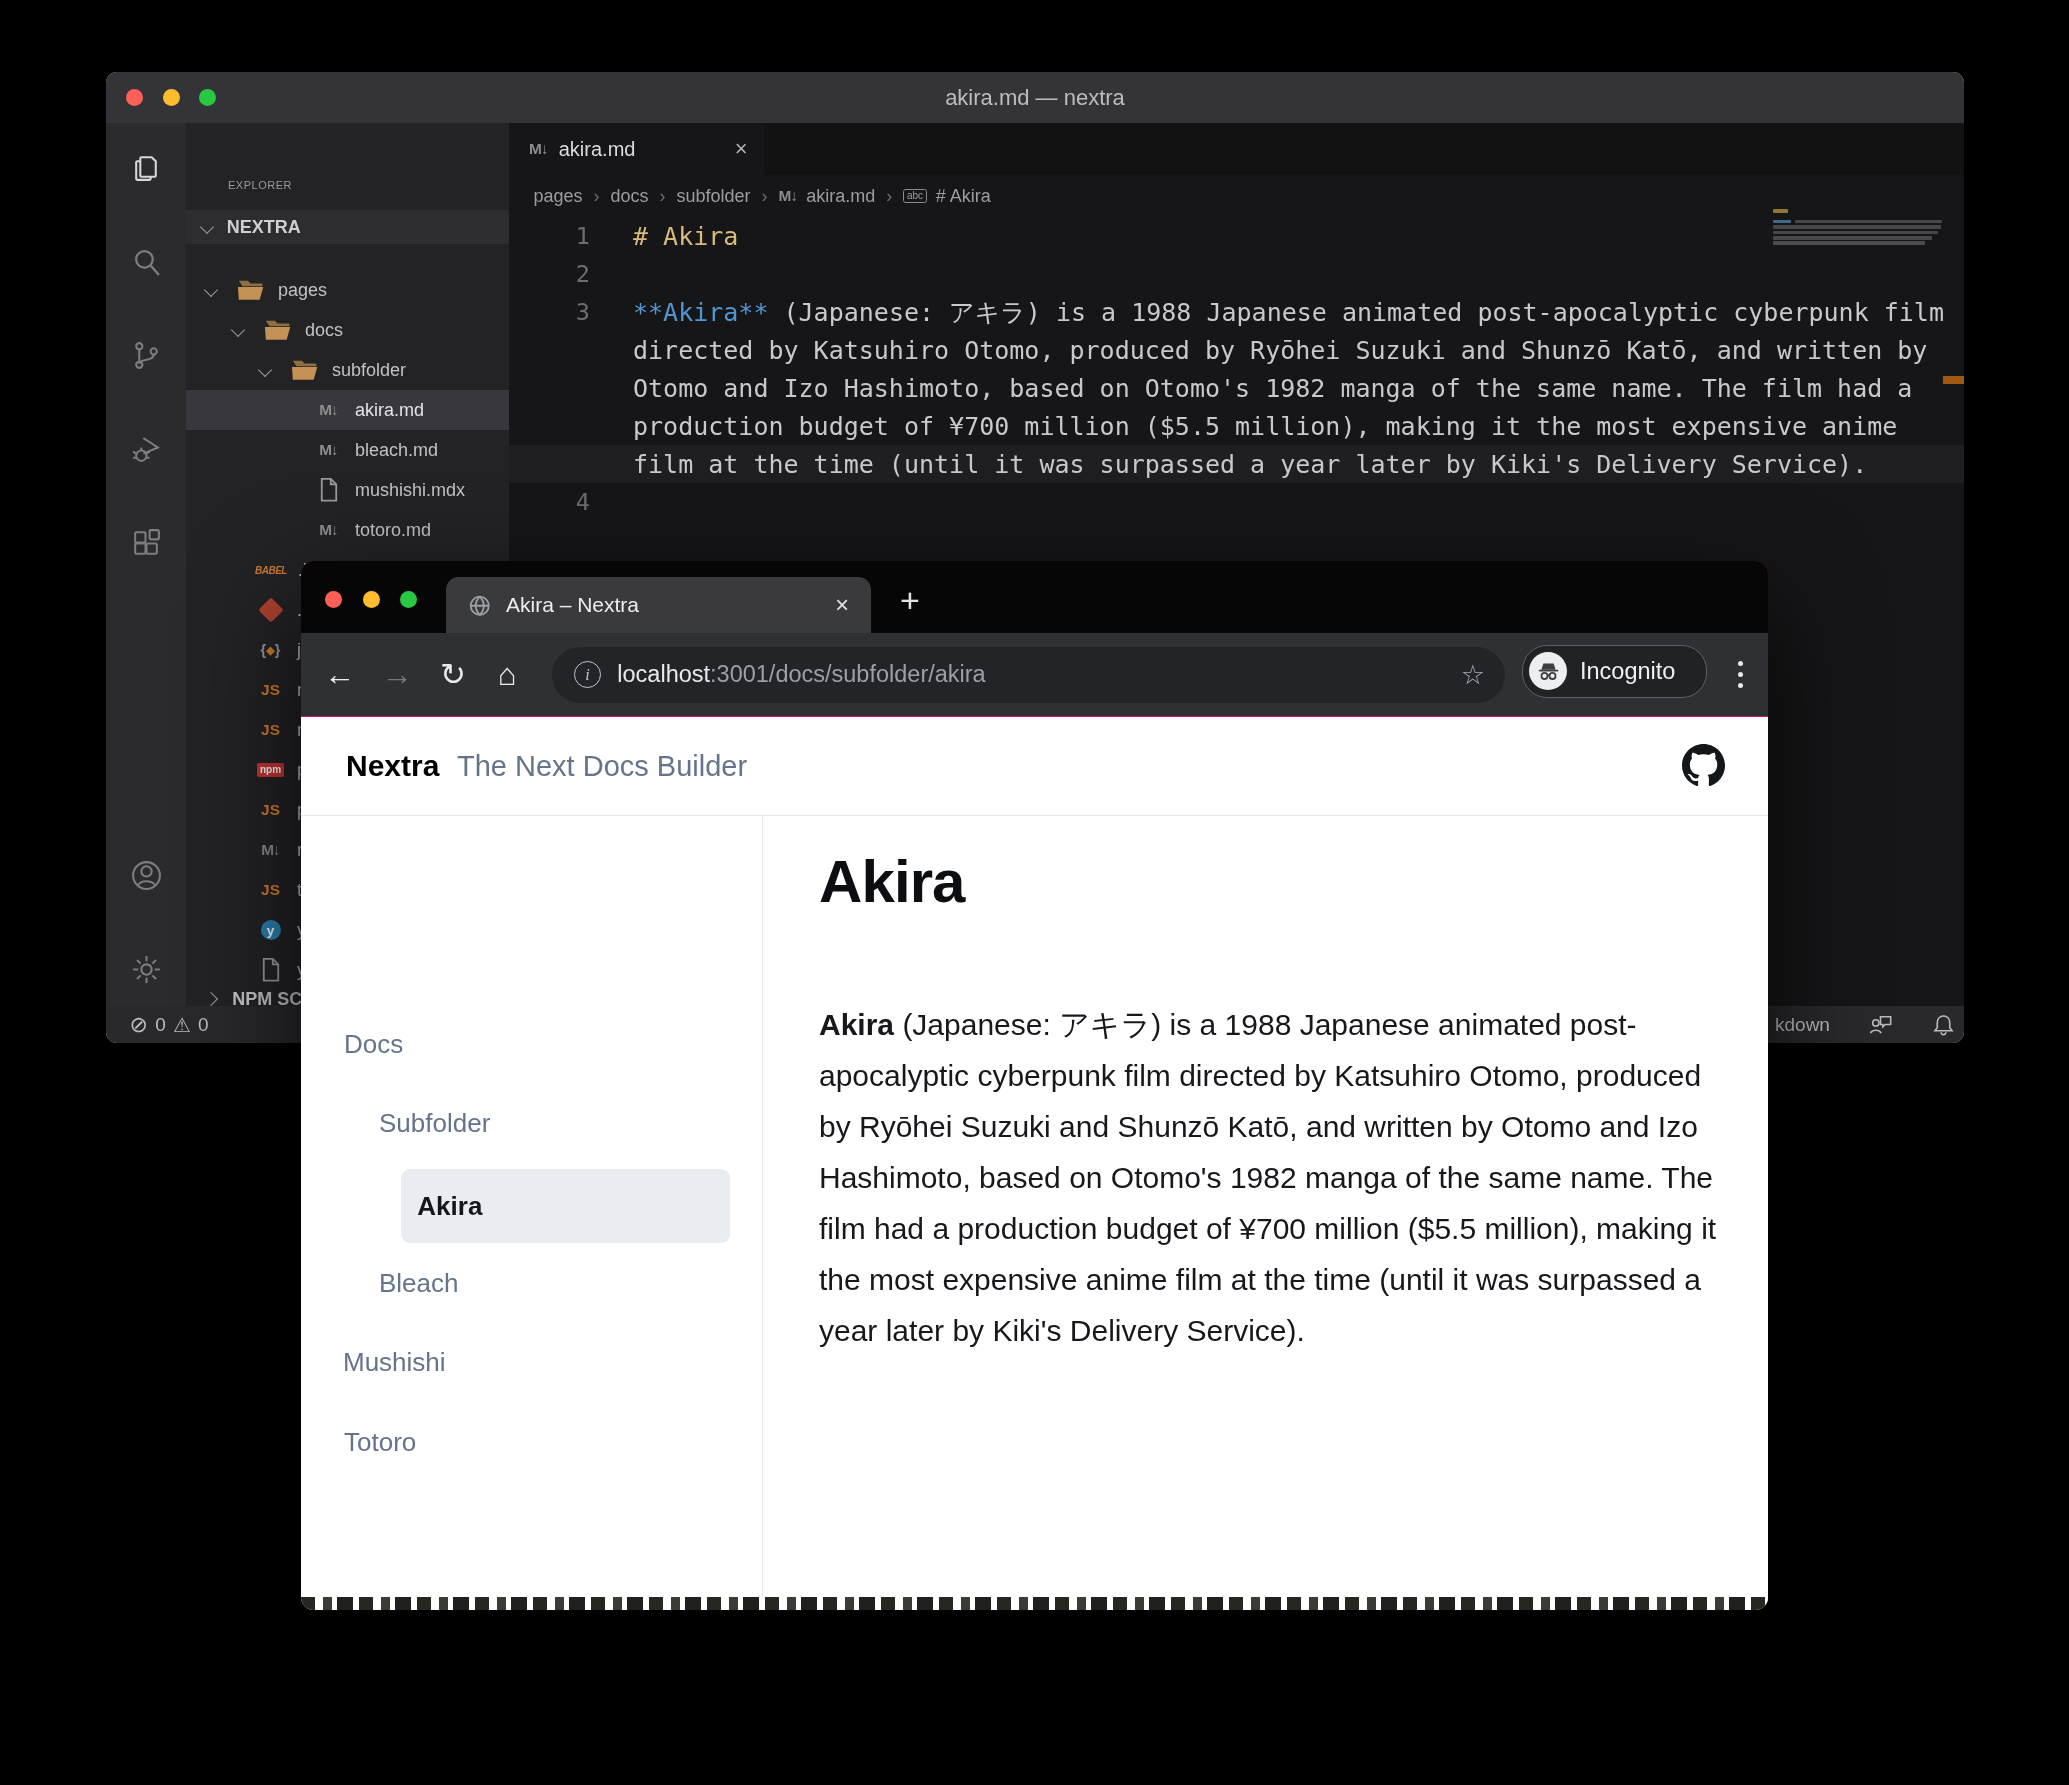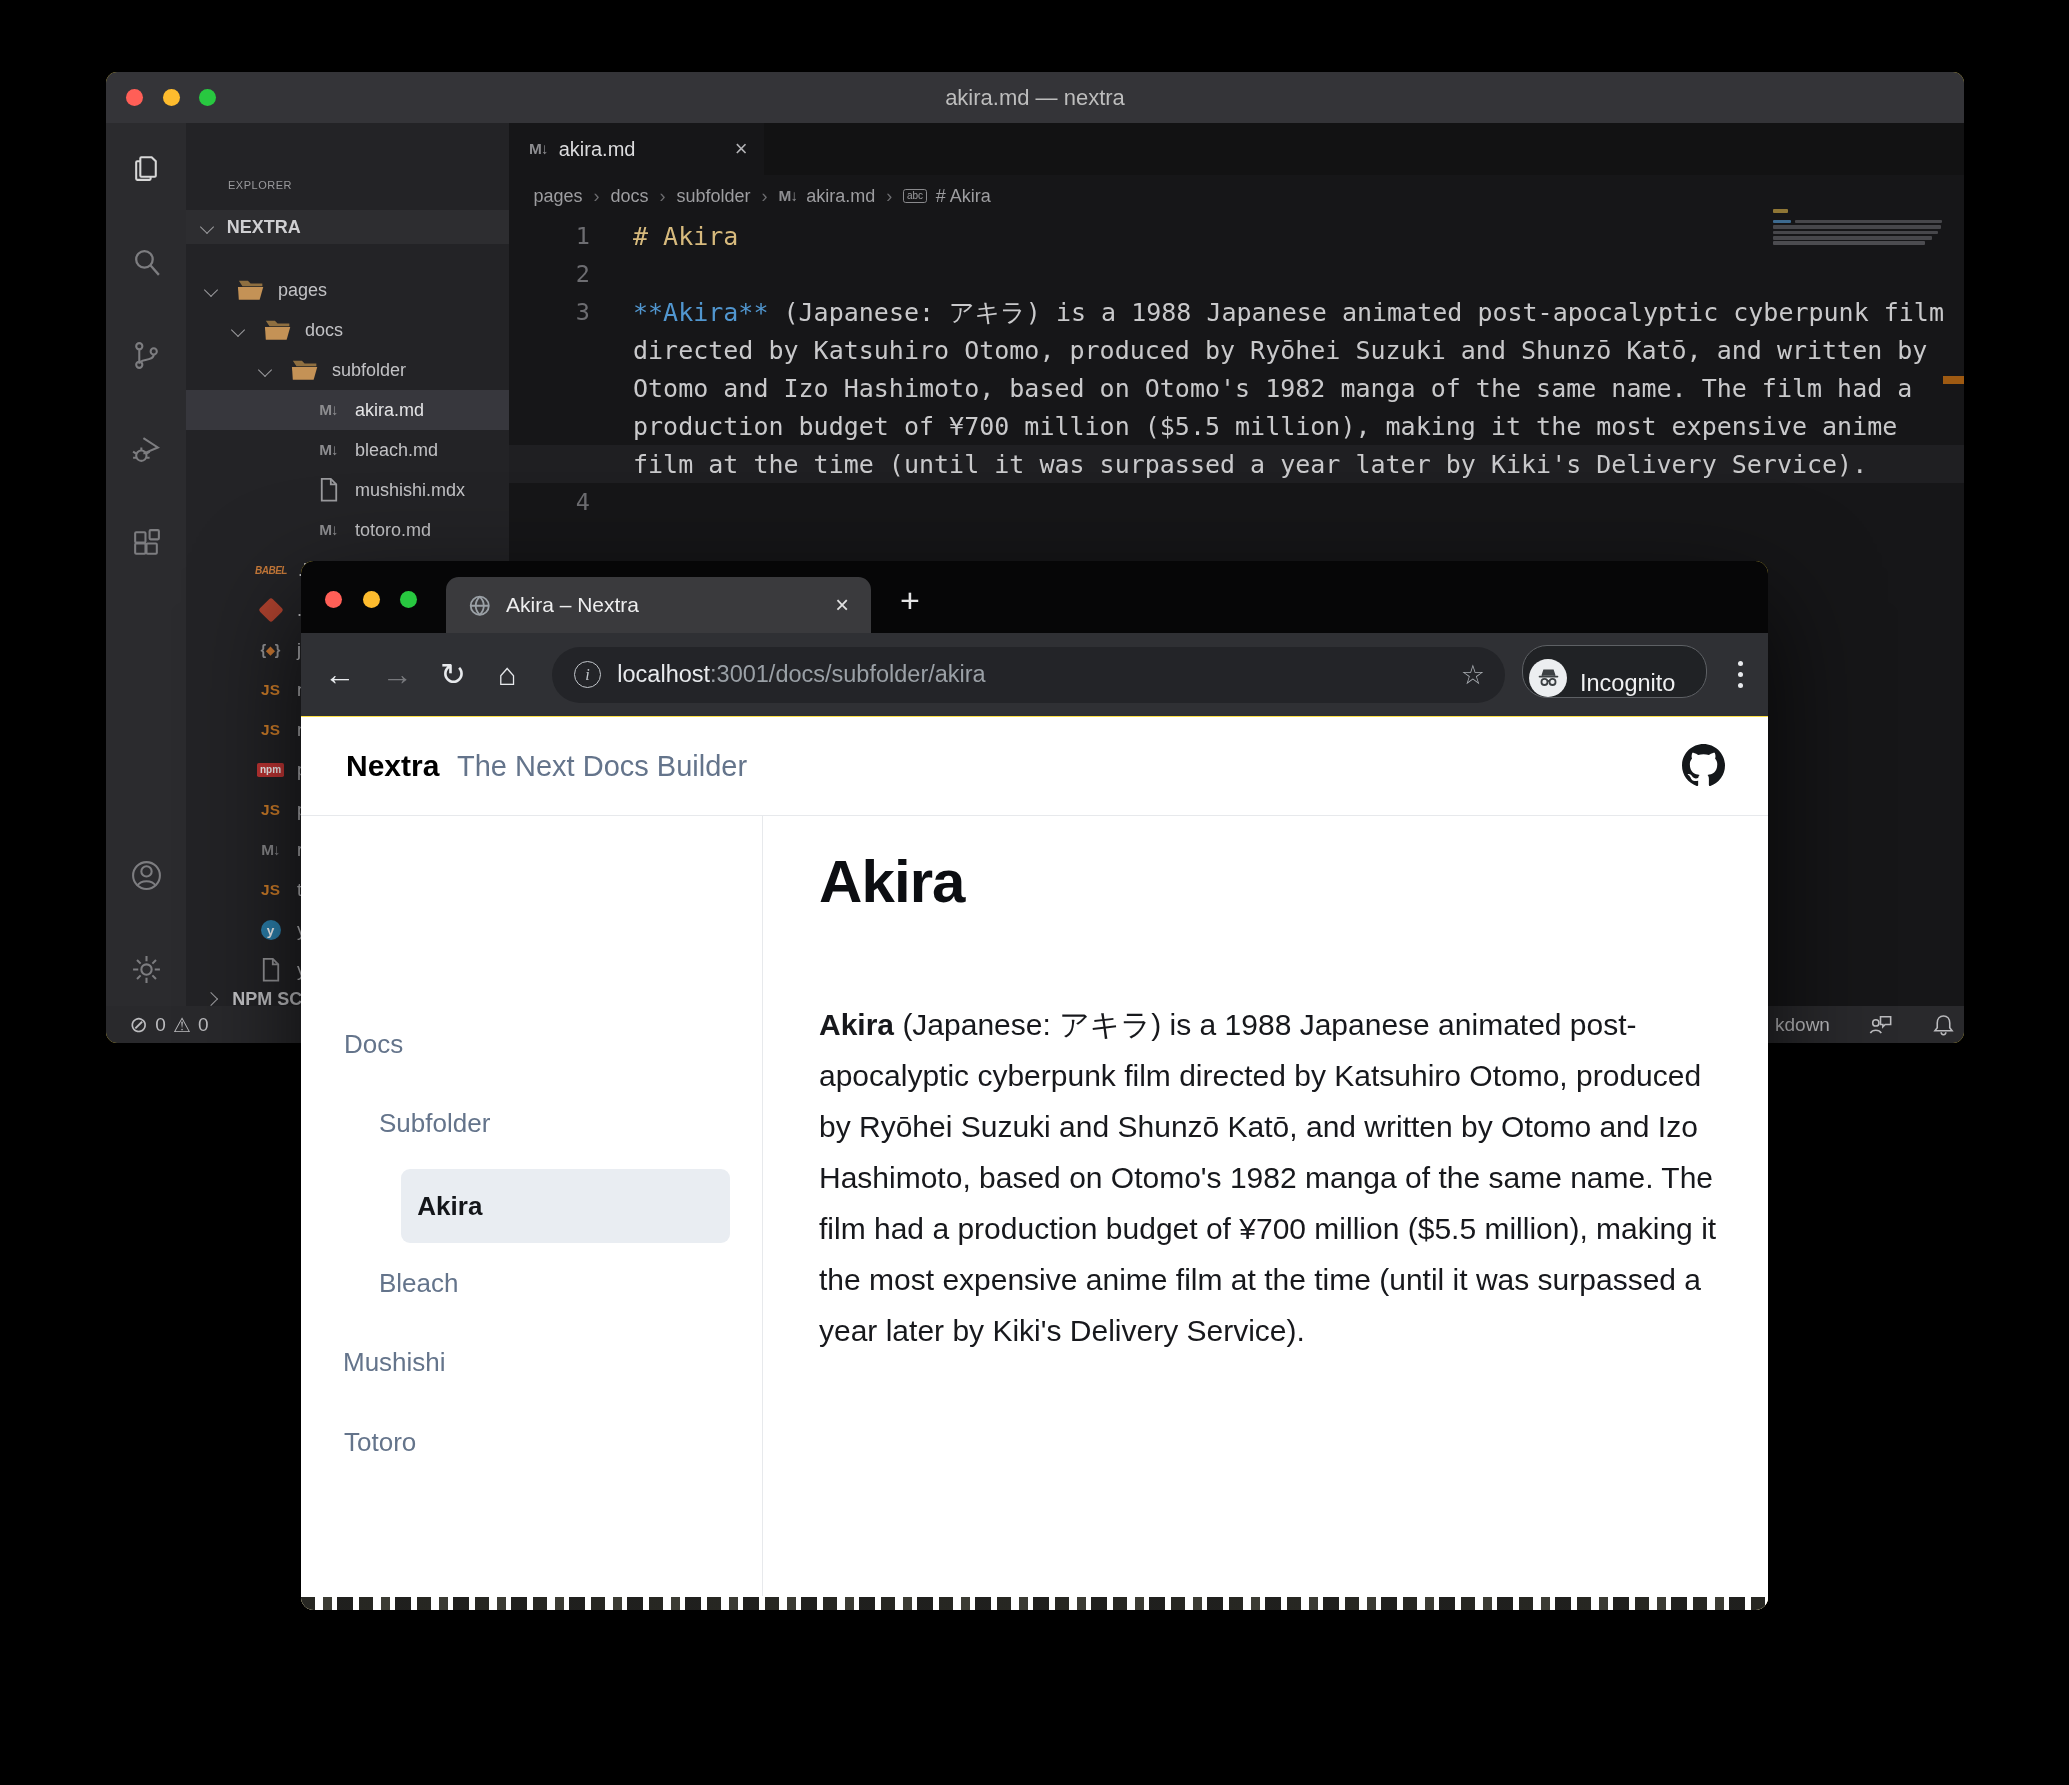--- a/index.html
+++ b/index.html
@@ -72,41 +72,41 @@
   .vs-minimap div{position:absolute;border-radius:0.9px;}
   .vs-scrollmark{position:absolute;left:1434px;top:253px;width:22px;height:8.1px;background:#9e5a12;}
   .vs-statusbar{position:absolute;left:0;bottom:0;right:0;height:37px;background:#29292c;
                 color:#bcbcbf;font-size:19px;}
   .sb-left{position:absolute;left:23.5px;top:0;height:37px;display:flex;align-items:center;gap:7.2px;}
   .sb-right{position:absolute;left:1669px;top:0;height:37px;display:flex;align-items:center;gap:38px;}
   .sb-ic svg{width:25px;height:25px;display:block;color:#bcbcbf;}
 
   
   .chrome{position:absolute;left:301px;top:561px;width:1467px;height:1049px;border-radius:12.7px;
-          background:#fde047;overflow:hidden;box-shadow:0 41px 109px rgba(0,0,0,.75);}
+          background:#be185d;overflow:hidden;box-shadow:0 41px 109px rgba(0,0,0,.75);}
   .cr-tabstrip{position:absolute;left:0;top:0;right:0;height:72px;background:#060607;}
   .cr-tab{position:absolute;left:145px;top:16.3px;width:425px;height:56px;background:#3a3a3d;
           border-radius:12.7px 12.7px 0 0;display:flex;align-items:center;color:#ededee;font-size:21px;}
   .cr-tab .fav{margin-left:22px;margin-right:14.5px;width:23.5px;height:23.5px;color:#9aa0a6;}
   .cr-tab .fav svg{width:23.5px;height:23.5px;display:block;}
   .cr-tab .x{margin-left:auto;margin-right:22px;color:#e0e0e1;font-size:23.5px;}
   .cr-plus{position:absolute;left:599px;top:20px;color:#e3e3e4;font-size:34px;font-weight:300;}
   .cr-toolbar{position:absolute;left:0;top:72px;right:0;height:83px;background:#2f3034;}
   .nav-ic{position:absolute;top:0;height:83px;display:flex;align-items:center;color:#e8eaed;font-size:31px;}
   .nav-ic.dis{color:#77787c;}
   .cr-pill{position:absolute;left:251px;top:13.6px;width:953px;height:56px;border-radius:28px;
            background:#232428;display:flex;align-items:center;font-size:23.5px;}
   .cr-pill .info{margin-left:22px;margin-right:16.3px;width:25px;height:25px;border:1.8px solid #c2c6cb;
                  border-radius:50%;color:#c2c6cb;font-size:16.3px;display:flex;align-items:center;
                  justify-content:center;font-style:italic;font-family:"Liberation Serif",serif;}
   .cr-pill .host{color:#e8eaed;}
   .cr-pill .path{color:#9aa0a6;}
   .cr-pill .star{margin-left:auto;margin-right:20px;color:#a9adb2;font-size:27px;}
   .cr-badge{position:absolute;left:1221px;top:11.8px;width:183px;height:51px;border-radius:25px;
-            background:#202225;border:1.8px solid #5e6165;display:flex;align-items:flex-end;}
+            background:#202225;border:1.8px solid #5e6165;display:flex;align-items:center;}
   .cr-badge .circ{width:38px;height:38px;border-radius:50%;background:#eceef0;margin-left:6.3px;
                   display:flex;align-items:center;justify-content:center;}
   .cr-badge .circ svg{width:25px;height:25px;}
   .cr-badge .lbl{color:#f0f1f2;font-size:23.5px;margin-left:12.7px;}
   .cr-dots{position:absolute;left:1437px;top:28px;width:5.4px;}
   .cr-dots i{display:block;width:5.4px;height:5.4px;border-radius:50%;background:#e8eaed;margin-bottom:5.4px;}
 
   .cr-page{position:absolute;left:0;top:156px;right:0;bottom:0;background:#fff;}
   .nx-header{position:absolute;left:0;top:0;right:0;height:98px;border-bottom:0.9px solid #e7e9ec;}
   .nx-brand{position:absolute;left:45px;top:0;height:98px;line-height:98px;font-size:30px;

